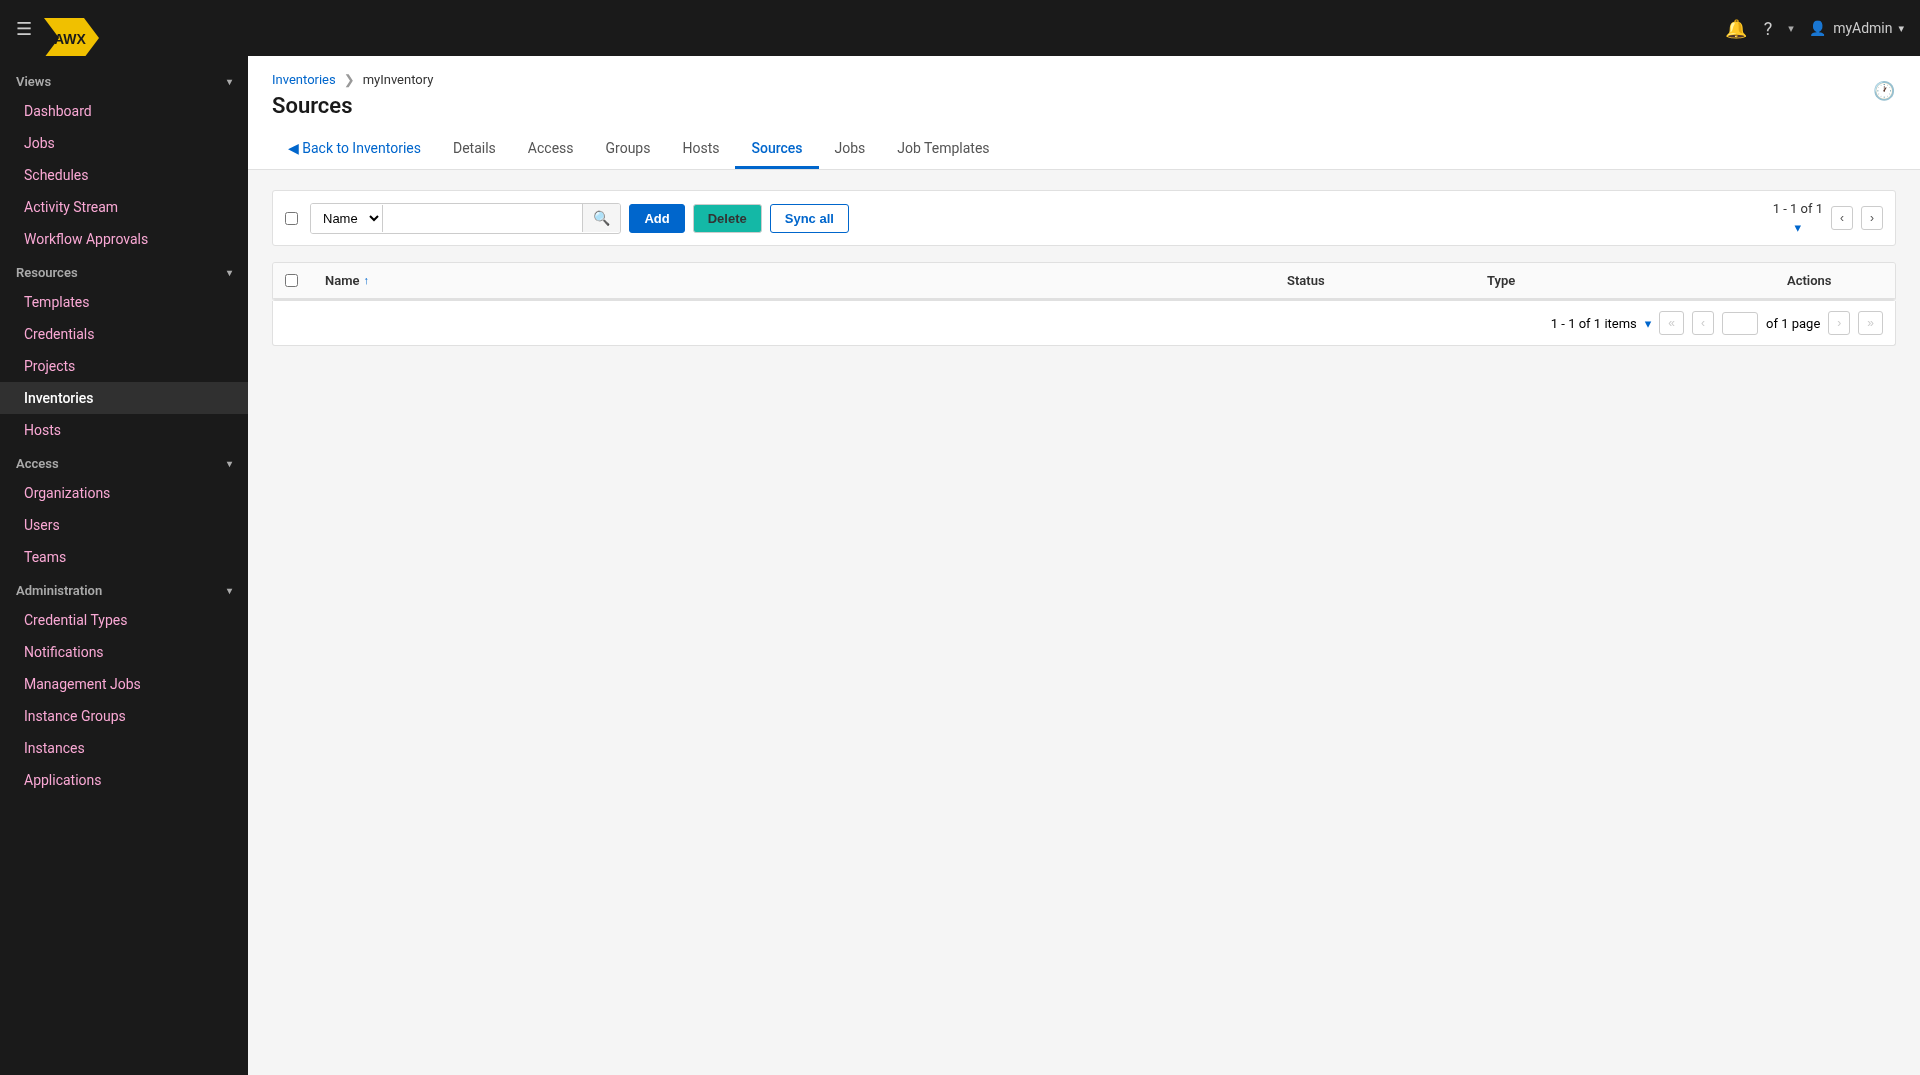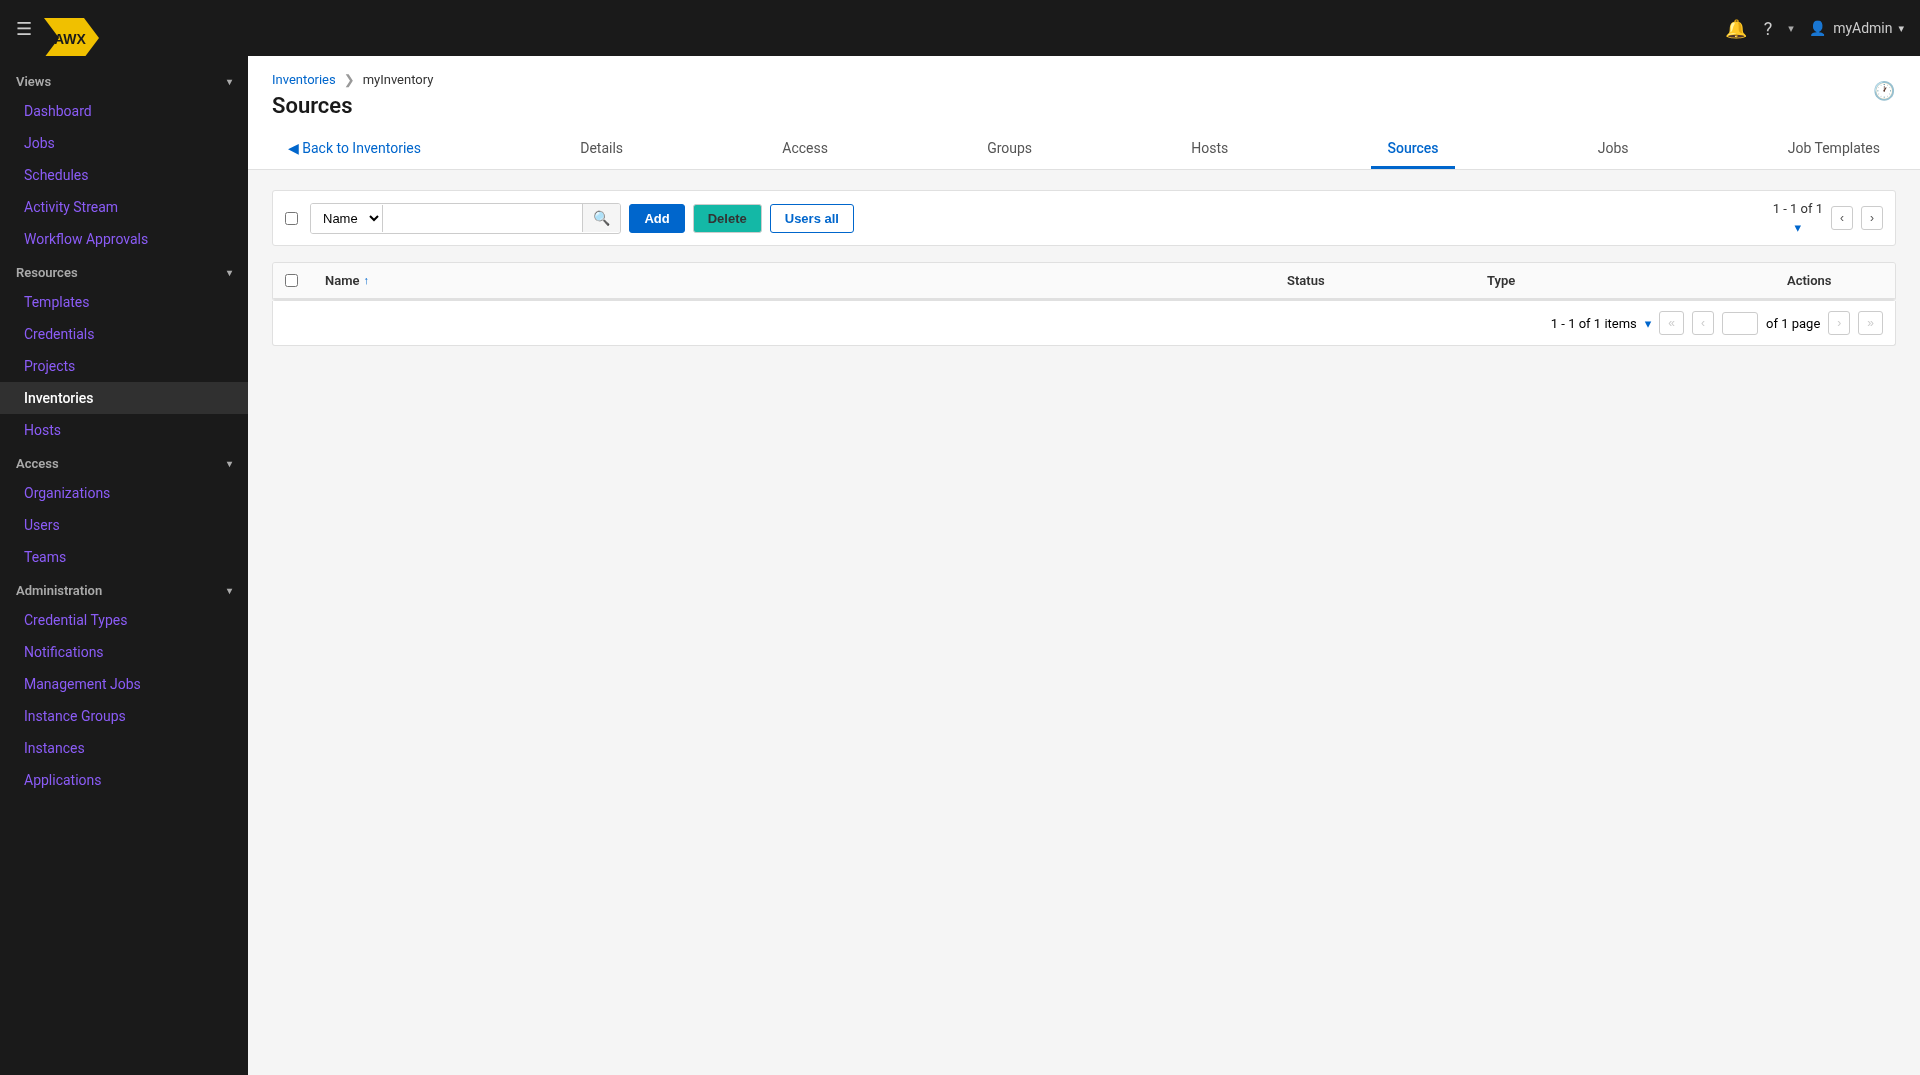--- a/index.html
+++ b/index.html
@@ -42,38 +42,38 @@
       font-size: 13px;
       font-weight: 600;
       color: #aaa;
       cursor: pointer;
     }
     .sidebar-section-header .chevron { font-size: 10px; }
     .sidebar-item {
       padding: 8px 16px 8px 24px;
       cursor: pointer;
       font-size: 14px;
-      color: #8b5cf6;
+      color: #f9a8d4;
       display: block;
     }
     .sidebar-item.active { background: #303030; color: #fff; font-weight: 500; }
 
     
     .main-content { flex: 1; overflow-y: auto; background: #f5f5f5; display: flex; flex-direction: column; }
 
     
     .page-header { background: #fff; padding: 16px 24px 0; border-bottom: 1px solid #e0e0e0; }
     .breadcrumb { display: flex; align-items: center; gap: 8px; font-size: 13px; margin-bottom: 6px; }
     .breadcrumb-link { color: #0066cc; cursor: pointer; text-decoration: none; }
     .breadcrumb-sep { color: #999; }
     .breadcrumb-current { color: #333; }
     .page-title { font-size: 22px; font-weight: 600; color: #1a1a1a; margin-bottom: 12px; }
 
     
-    .tabs { display: flex; align-items: center; gap: 0; justify-content: space-between; }
+    .tabs { display: flex; align-items: center; gap: 0; }
     .tab {
       padding: 10px 16px;
       cursor: pointer;
       font-size: 14px;
       color: #555;
       border-bottom: 3px solid transparent;
       white-space: nowrap;
     }
     .tab.active { color: #0066cc; border-bottom: 3px solid #0066cc; font-weight: 500; }
     .tab.back-tab { color: #0066cc; border-bottom: 3px solid transparent; }
@@ -288,21 +288,21 @@
           <input type="checkbox" style="margin-right: 4px;">
           <div class="select-filter">
             <select>
               <option>Name</option>
             </select>
             <input class="filter-input" type="text" placeholder="" style="">
             <button class="search-btn">🔍</button>
           </div>
           <button class="btn btn-primary">Add</button>
           <button class="btn btn-secondary">Delete</button>
-          <button class="btn btn-outline">Users all</button>
+          <button class="btn btn-outline">Sync all</button>
         </div>
         <div class="toolbar-right">
           <span class="pagination-info">
             <span>1 - 1 of 1</span>
             <span class="pagination-dropdown">▾</span>
           </span>
           <button class="page-nav-btn">‹</button>
           <button class="page-nav-btn">›</button>
         </div>
       </div>

